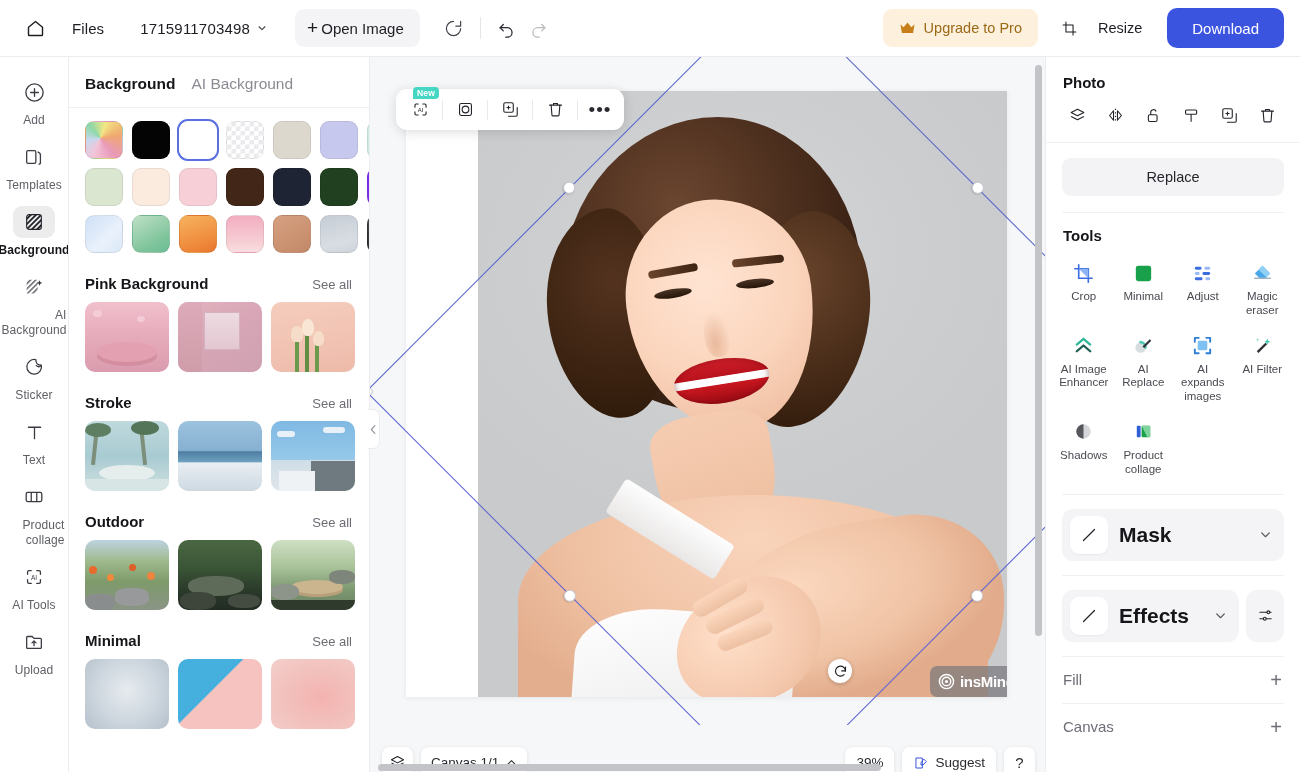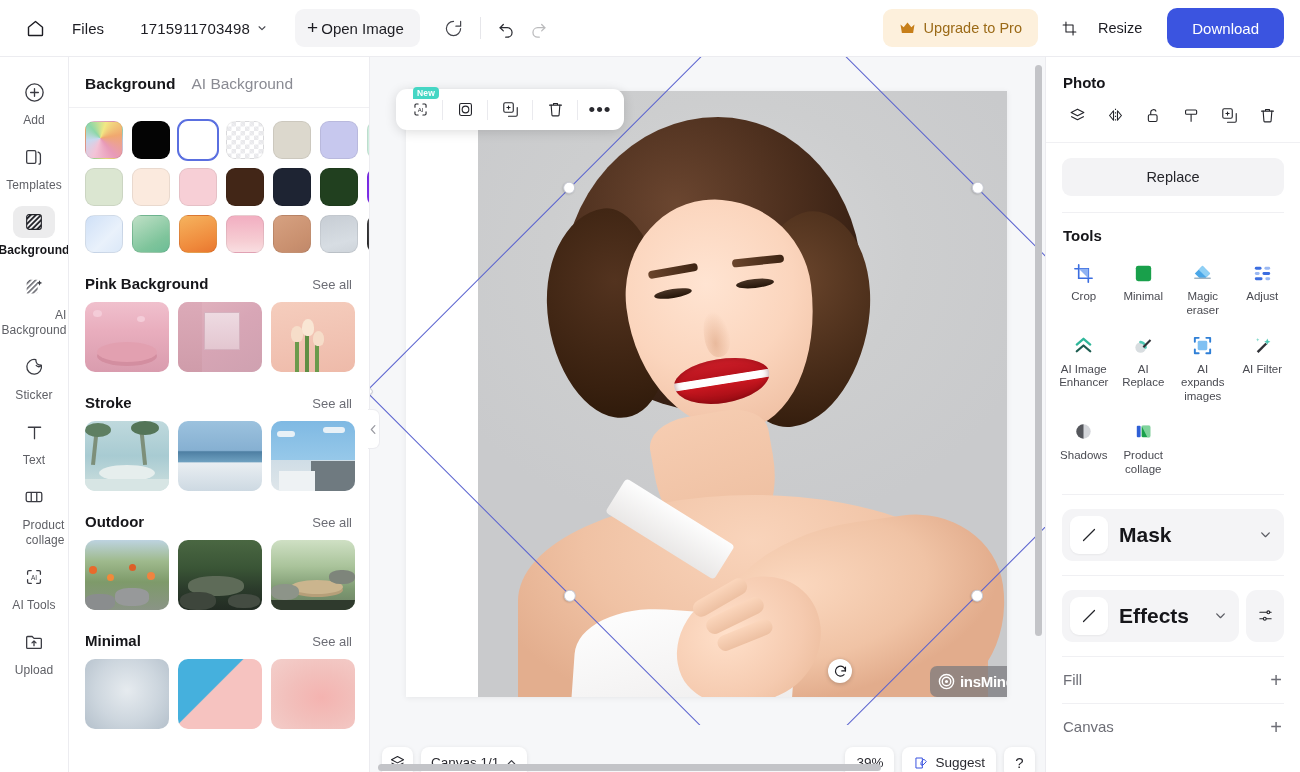--- a/index.html
+++ b/index.html
@@ -839,40 +839,40 @@
             <svg width="23" height="23" viewBox="0 0 24 24">
               <rect x="4" y="4" width="16" height="16" rx="2.5" fill="#19a04b"></rect>
               <path d="M13 4a8 8 0 0 0 0 16 8 8 0 0 1 0-16z" fill="#b8ecc8"></path>
             </svg>
           </div>
           <div class="tool-lb">Minimal</div>
         </div>
         <div class="tool">
           <div class="tool-ico">
             <svg width="23" height="23" viewBox="0 0 24 24">
-              <path d="M12 4l8 8-5 5H9l-5-5z" fill="#4aa7e8"></path>
-              <path d="M4 17h16" stroke="#9fb3c2" stroke-width="1.6" stroke-linecap="round"></path>
-              <path d="M12 4l8 8-4 4-8-8z" fill="#8fd0f5"></path>
-            </svg>
-          </div>
-          <div class="tool-lb">Magic eraser</div>
-        </div>
-        <div class="tool">
-          <div class="tool-ico">
-            <svg width="23" height="23" viewBox="0 0 24 24">
               <rect x="4" y="5" width="7" height="3" rx="1.4" fill="#3b6de0"></rect>
               <rect x="14" y="5" width="6" height="3" rx="1.4" fill="#9bb9f3"></rect>
               <rect x="4" y="10.5" width="5" height="3" rx="1.4" fill="#9bb9f3"></rect>
               <rect x="12" y="10.5" width="8" height="3" rx="1.4" fill="#3b6de0"></rect>
               <rect x="4" y="16" width="8" height="3" rx="1.4" fill="#3b6de0"></rect>
               <rect x="15" y="16" width="5" height="3" rx="1.4" fill="#9bb9f3"></rect>
             </svg>
           </div>
           <div class="tool-lb">Adjust</div>
         </div>
+        <div class="tool">
+          <div class="tool-ico">
+            <svg width="23" height="23" viewBox="0 0 24 24">
+              <path d="M12 4l8 8-5 5H9l-5-5z" fill="#4aa7e8"></path>
+              <path d="M4 17h16" stroke="#9fb3c2" stroke-width="1.6" stroke-linecap="round"></path>
+              <path d="M12 4l8 8-4 4-8-8z" fill="#8fd0f5"></path>
+            </svg>
+          </div>
+          <div class="tool-lb">Magic eraser</div>
+        </div>
 
         <div class="tool">
           <div class="tool-ico">
             <svg width="23" height="23" viewBox="0 0 24 24" fill="none" stroke-width="2.4" stroke-linecap="round" stroke-linejoin="round">
               <path d="M5 11l7-6 7 6" stroke="#2fb79a"></path>
               <path d="M5 18l7-6 7 6" stroke="#1d5c50"></path>
             </svg>
           </div>
           <div class="tool-lb">AI Image Enhancer</div>
         </div>

